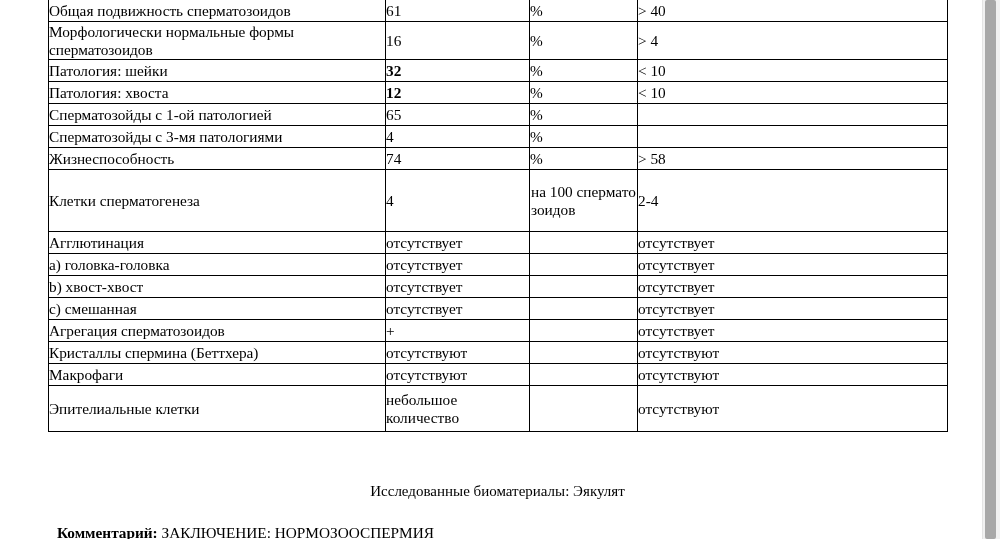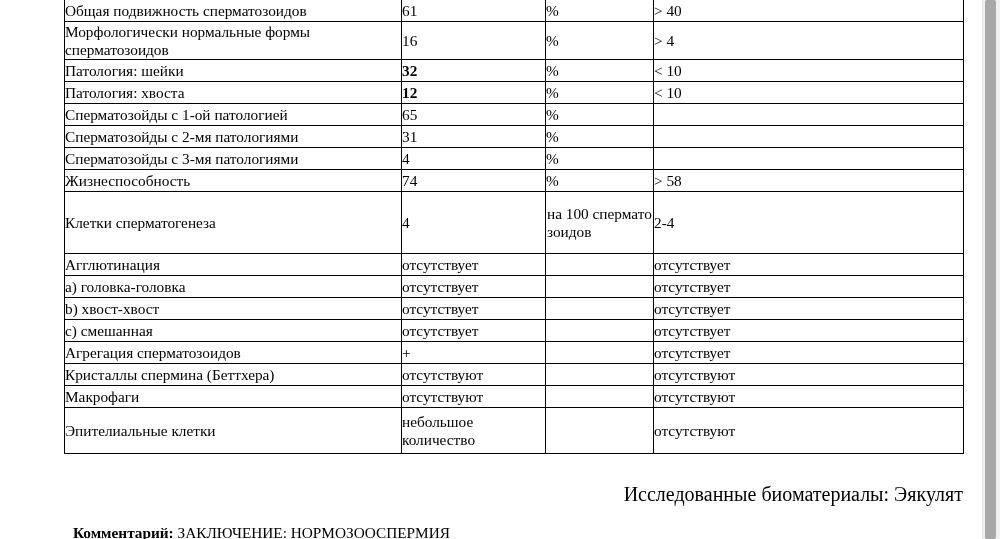--- a/index.html
+++ b/index.html
@@ -13,21 +13,21 @@
     height: 539px;
     overflow: hidden;
     font-family: "Liberation Serif", "DejaVu Serif", serif;
     color: #000000;
     position: relative;
   }
 
   
   #page {
     position: absolute;
-    left: 16px;
+    left: 0;
     top: 0;
     width: 983px;
     height: 539px;
     background: #ffffff;
     overflow: hidden;
   }
 
   
   #results-table-wrap {
     position: absolute;
@@ -84,22 +84,22 @@
   td.value.twoline {
     line-height: 1.15;
   }
 
   
   #biomaterial-line {
     position: absolute;
     left: 48px;
     top: 483px;
     width: 899px;
-    text-align: right;
-    font-size: 20px;
+    text-align: center;
+    font-size: 15px;
   }
 
   #comment-line {
     position: absolute;
     left: 57px;
     top: 524px;
     font-size: 15.3px;
     white-space: nowrap;
   }
   #comment-line .label {
@@ -173,26 +173,20 @@
           <td class="ref">&lt; 10</td>
         </tr>
 
         <tr class="r-1line">
           <td class="name">Сперматозойды с 1-ой патологией</td>
           <td class="value">65</td>
           <td class="unit">%</td>
           <td class="ref"></td>
         </tr>
 
-        <tr class="r-1line">
-          <td class="name">Сперматозойды с 2-мя патологиями</td>
-          <td class="value">31</td>
-          <td class="unit">%</td>
-          <td class="ref"></td>
-        </tr>
 
         <tr class="r-1line">
           <td class="name">Сперматозойды с 3-мя патологиями</td>
           <td class="value">4</td>
           <td class="unit">%</td>
           <td class="ref"></td>
         </tr>
 
         <tr class="r-1line">
           <td class="name">Жизнеспособность</td>

